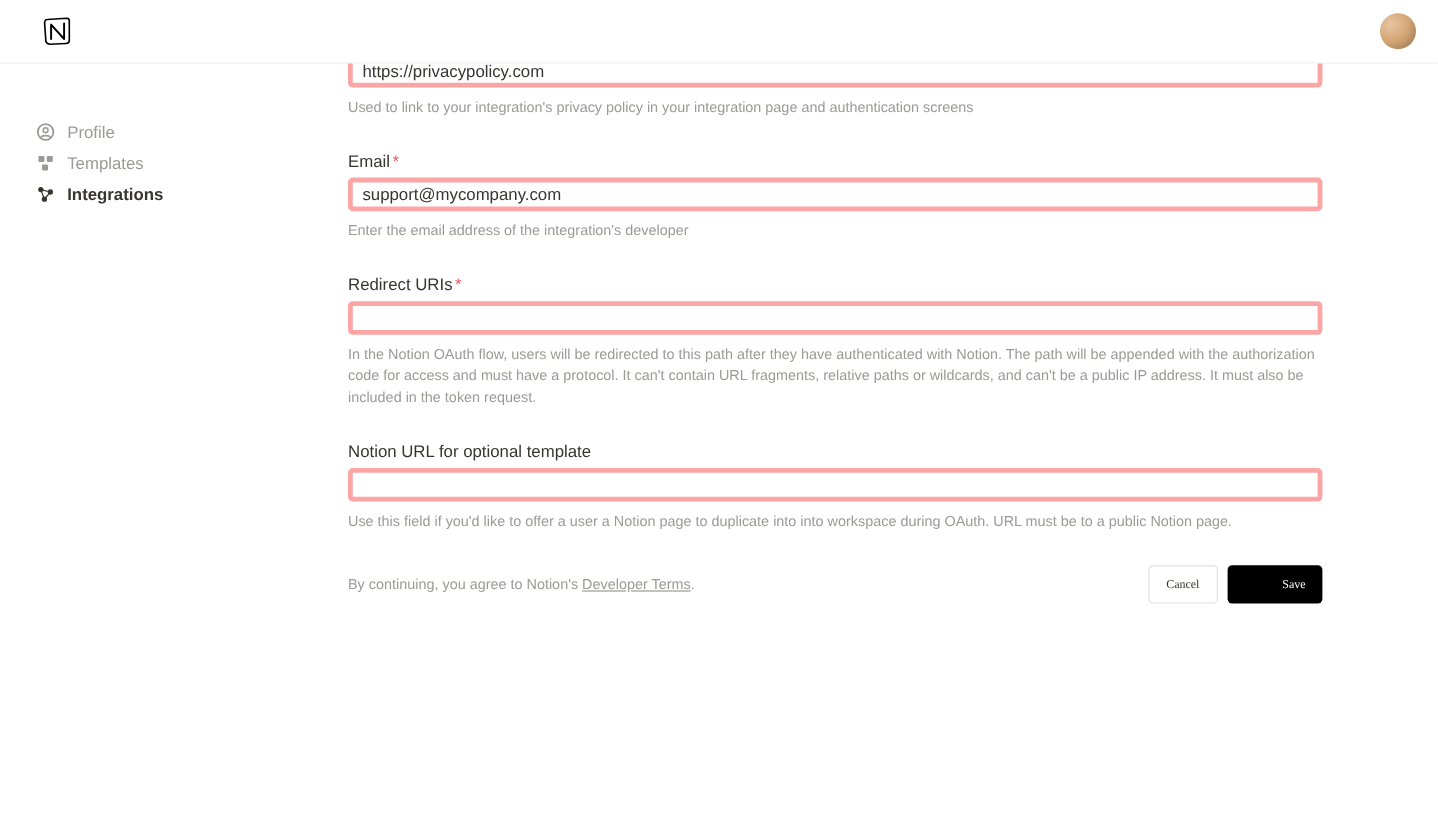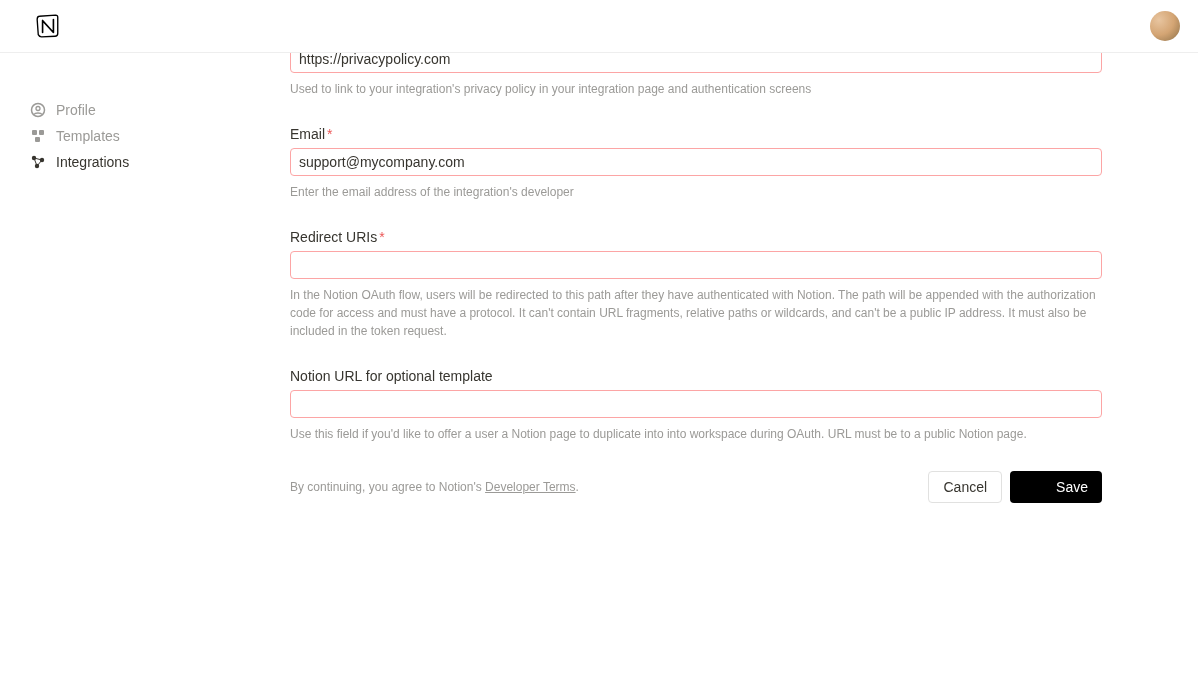--- a/index.html
+++ b/index.html
@@ -47,21 +47,21 @@
       display: flex;
       align-items: flex-start;
       gap: 10px;
       padding: 5px 0;
       cursor: pointer;
       color: #9b9a97;
       font-size: 14px;
     }
     .sidebar-item.active {
       color: #37352f;
-      font-weight: 400;
+      font-weight: 700;
     }
     .sidebar-icon {
       width: 16px;
       height: 16px;
       display: flex;
       align-items: center;
       justify-content: center;
       flex-shrink: 0;
     }
     .main {
@@ -81,21 +81,21 @@
       display: block;
       margin-bottom: 6px;
     }
     .required {
       color: #eb5757;
       margin-left: 2px;
     }
     .form-input {
       width: 812px;
       height: 28px;
-      border: 1px solid #fca5a5;
+      border: 4px solid #fca5a5;
       border-radius: 4px;
       padding: 0 8px;
       font-size: 14px;
       color: #37352f;
       font-family: inherit;
       background: #ffffff;
     }
     .help-text {
       font-size: 12px;
       color: #9b9a97;
@@ -128,23 +128,23 @@
       cursor: pointer;
     }
     .button-row {
       display: flex;
       gap: 8px;
     }
     .btn {
       height: 32px;
       padding: 0 14px;
       border-radius: 4px;
-      font-size: 14px;
+      font-size: 10px;
       cursor: pointer;
-      font-family: Liberation Sans, sans-serif;
+      font-family: Liberation Serif, serif;
       display: flex;
       align-items: center;
       justify-content: center;
     }
     .btn-cancel {
       background: #ffffff;
       border: 1px solid #e1e1e0;
       color: #37352f;
     }
     .btn-save {

